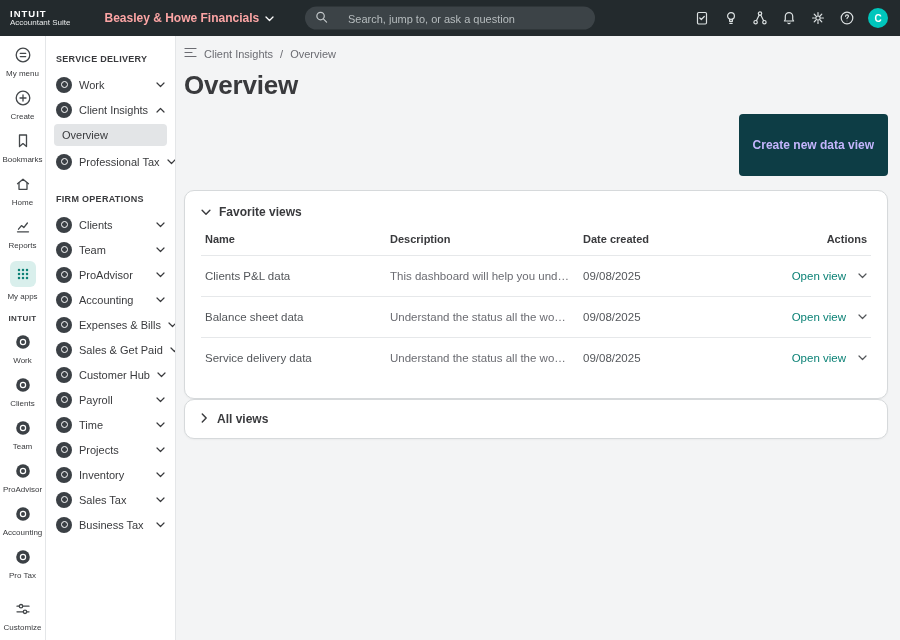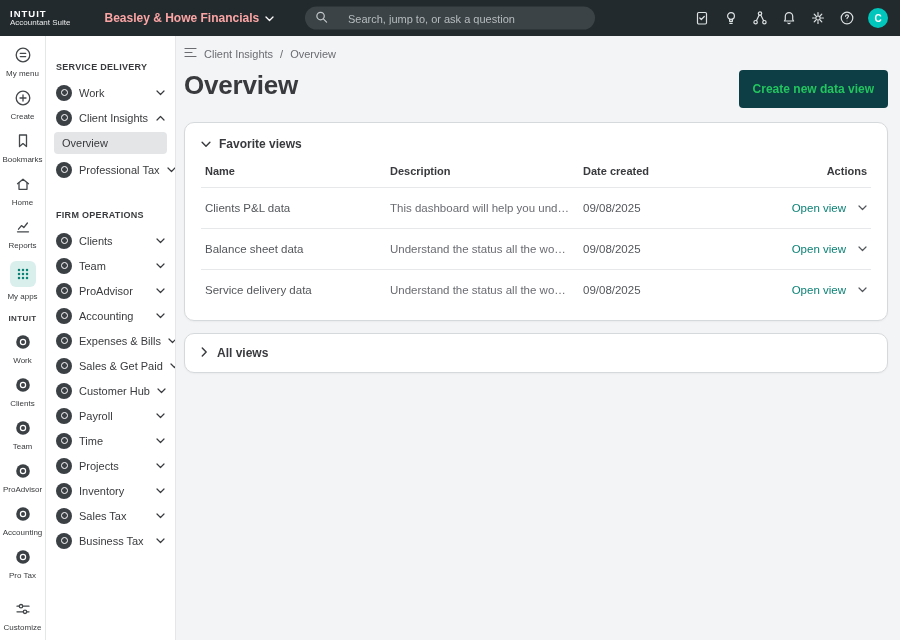--- a/index.html
+++ b/index.html
@@ -26,54 +26,54 @@
   .rail { width:46px; background:#fff; border-right:1px solid #e4e6e8; display:flex; flex-direction:column; align-items:center; padding:10px 0 8px; }
   .rail-item { display:flex; flex-direction:column; align-items:center; gap:5px; margin-bottom:11px; background:none; border:none; cursor:pointer; font-family:inherit; width:100%; }
   .rail-item .lbl { font-size:8px; color:#393a3d; white-space:nowrap; }
   .rail-item svg { display:block; }
   .apps-active { width:26px; height:26px; background:#d9efec; border-radius:6px; display:grid; place-items:center; }
   .pinned-hdr { font-size:8px; font-weight:700; color:#393a3d; letter-spacing:.4px; margin:2px 0 10px; }
   .rail-spacer { flex:1; }
 
   
   .sidebar { width:130px; background:#fff; border-right:1px solid #e4e6e8; padding:10px 8px; overflow:hidden; }
-  .sec-title { font-size:9px; font-weight:700; letter-spacing:.3px; color:#393a3d; margin:16px 2px 8px; white-space:nowrap; }
+  .sec-title { font-size:9px; font-weight:700; letter-spacing:.3px; color:#393a3d; margin:8px 2px 8px; white-space:nowrap; }
   .side-item { height:25px; display:flex; align-items:center; gap:7px; padding:0 2px; font-size:11px; color:#393a3d; cursor:pointer; white-space:nowrap; }
   .side-item .chev { margin-left:auto; display:grid; place-items:center; }
   .chev-up svg { transform:rotate(180deg); }
   .app-dot { width:16px; height:16px; background:#3b4045; border-radius:50%; flex:none; position:relative; }
   .app-dot::after { content:""; position:absolute; inset:4.5px; border:1.2px solid #fff; border-radius:50%; }
   .side-sub-selected { height:22px; margin:2px 0 3px; background:var(--selected-bg,#e3e5e7); border-radius:4px; padding:0 8px; display:flex; align-items:center; font-size:11px; color:#393a3d; cursor:pointer; }
   .badge { margin-left:auto; display:grid; place-items:center; }
   .sec-gap { height:12px; }
 
   
   .main { flex:1; padding:9px 12px 0 8px; overflow:hidden; }
   .breadcrumb { display:flex; align-items:center; gap:7px; font-size:11px; color:#6b6c72; margin:2px 0 10px; }
   .breadcrumb .crumb { cursor:pointer; }
   .title-row { display:flex; align-items:flex-start; justify-content:space-between; margin-bottom:14px; }
   .page-title { font-size:26px; font-weight:700; color:#393a3d; letter-spacing:-.2px; }
-  .primary-btn { background:var(--button-bg,#0d3d45); color:#22c55e; border:none; border-radius:4px; font-family:inherit; font-size:12px; font-weight:600; padding:12px 14px; cursor:pointer; }
+  .primary-btn { background:var(--button-bg,#0d3d45); color:#c4b5fd; border:none; border-radius:4px; font-family:inherit; font-size:12px; font-weight:600; padding:24px 14px; cursor:pointer;margin-top:44px; }
 
   .card { background:#fff; border:1px solid #d6d9db; border-radius:10px; box-shadow:0 1px 2px rgba(0,0,0,.04); }
-  .card-fav { padding:14px 16px 10px; }
+  .card-fav { padding:14px 16px 20px; }
   .card-head { display:flex; align-items:center; gap:8px; font-size:12px; font-weight:700; color:#393a3d; cursor:pointer; }
   .tbl { margin-top:4px; }
   .trow { display:grid; grid-template-columns:185px 193px 1fr 96px; align-items:center; padding:10px 4px; }
   .thead { font-size:11px; font-weight:600; color:#393a3d; }
   .thead .th-actions { text-align:right; }
   .tdata { border-top:1px solid #e6e8ea; padding:14px 4px; font-size:11.5px; }
   .cell-name { color:#53565a; }
   .cell-desc { color:#6b6c72; overflow:hidden; text-overflow:ellipsis; white-space:nowrap; padding-right:14px; }
   .cell-date { color:#53565a; }
   .cell-actions { display:flex; align-items:center; justify-content:flex-end; gap:12px; }
   .open-link { background:none; border:none; padding:0; font-family:inherit; font-size:11.5px; font-weight:400; color:var(--accent-teal,#0c8276); cursor:pointer; }
   .row-chev { background:none; border:none; padding:0; cursor:pointer; display:grid; place-items:center; }
 
-  .card-all { margin-top:12px; padding:12px 16px; display:flex; align-items:center; gap:9px; font-size:12px; font-weight:700; color:#393a3d; cursor:pointer; }
+  .card-all { padding:12px 16px; display:flex; align-items:center; gap:9px; font-size:12px; font-weight:700; color:#393a3d; cursor:pointer; }
 </style>
 </head>
 <body>
 
 <header class="topbar">
   <div class="brand">
     <div class="b1">INTUIT</div>
     <div class="b2">Accountant Suite</div>
   </div>
   <button class="company">

